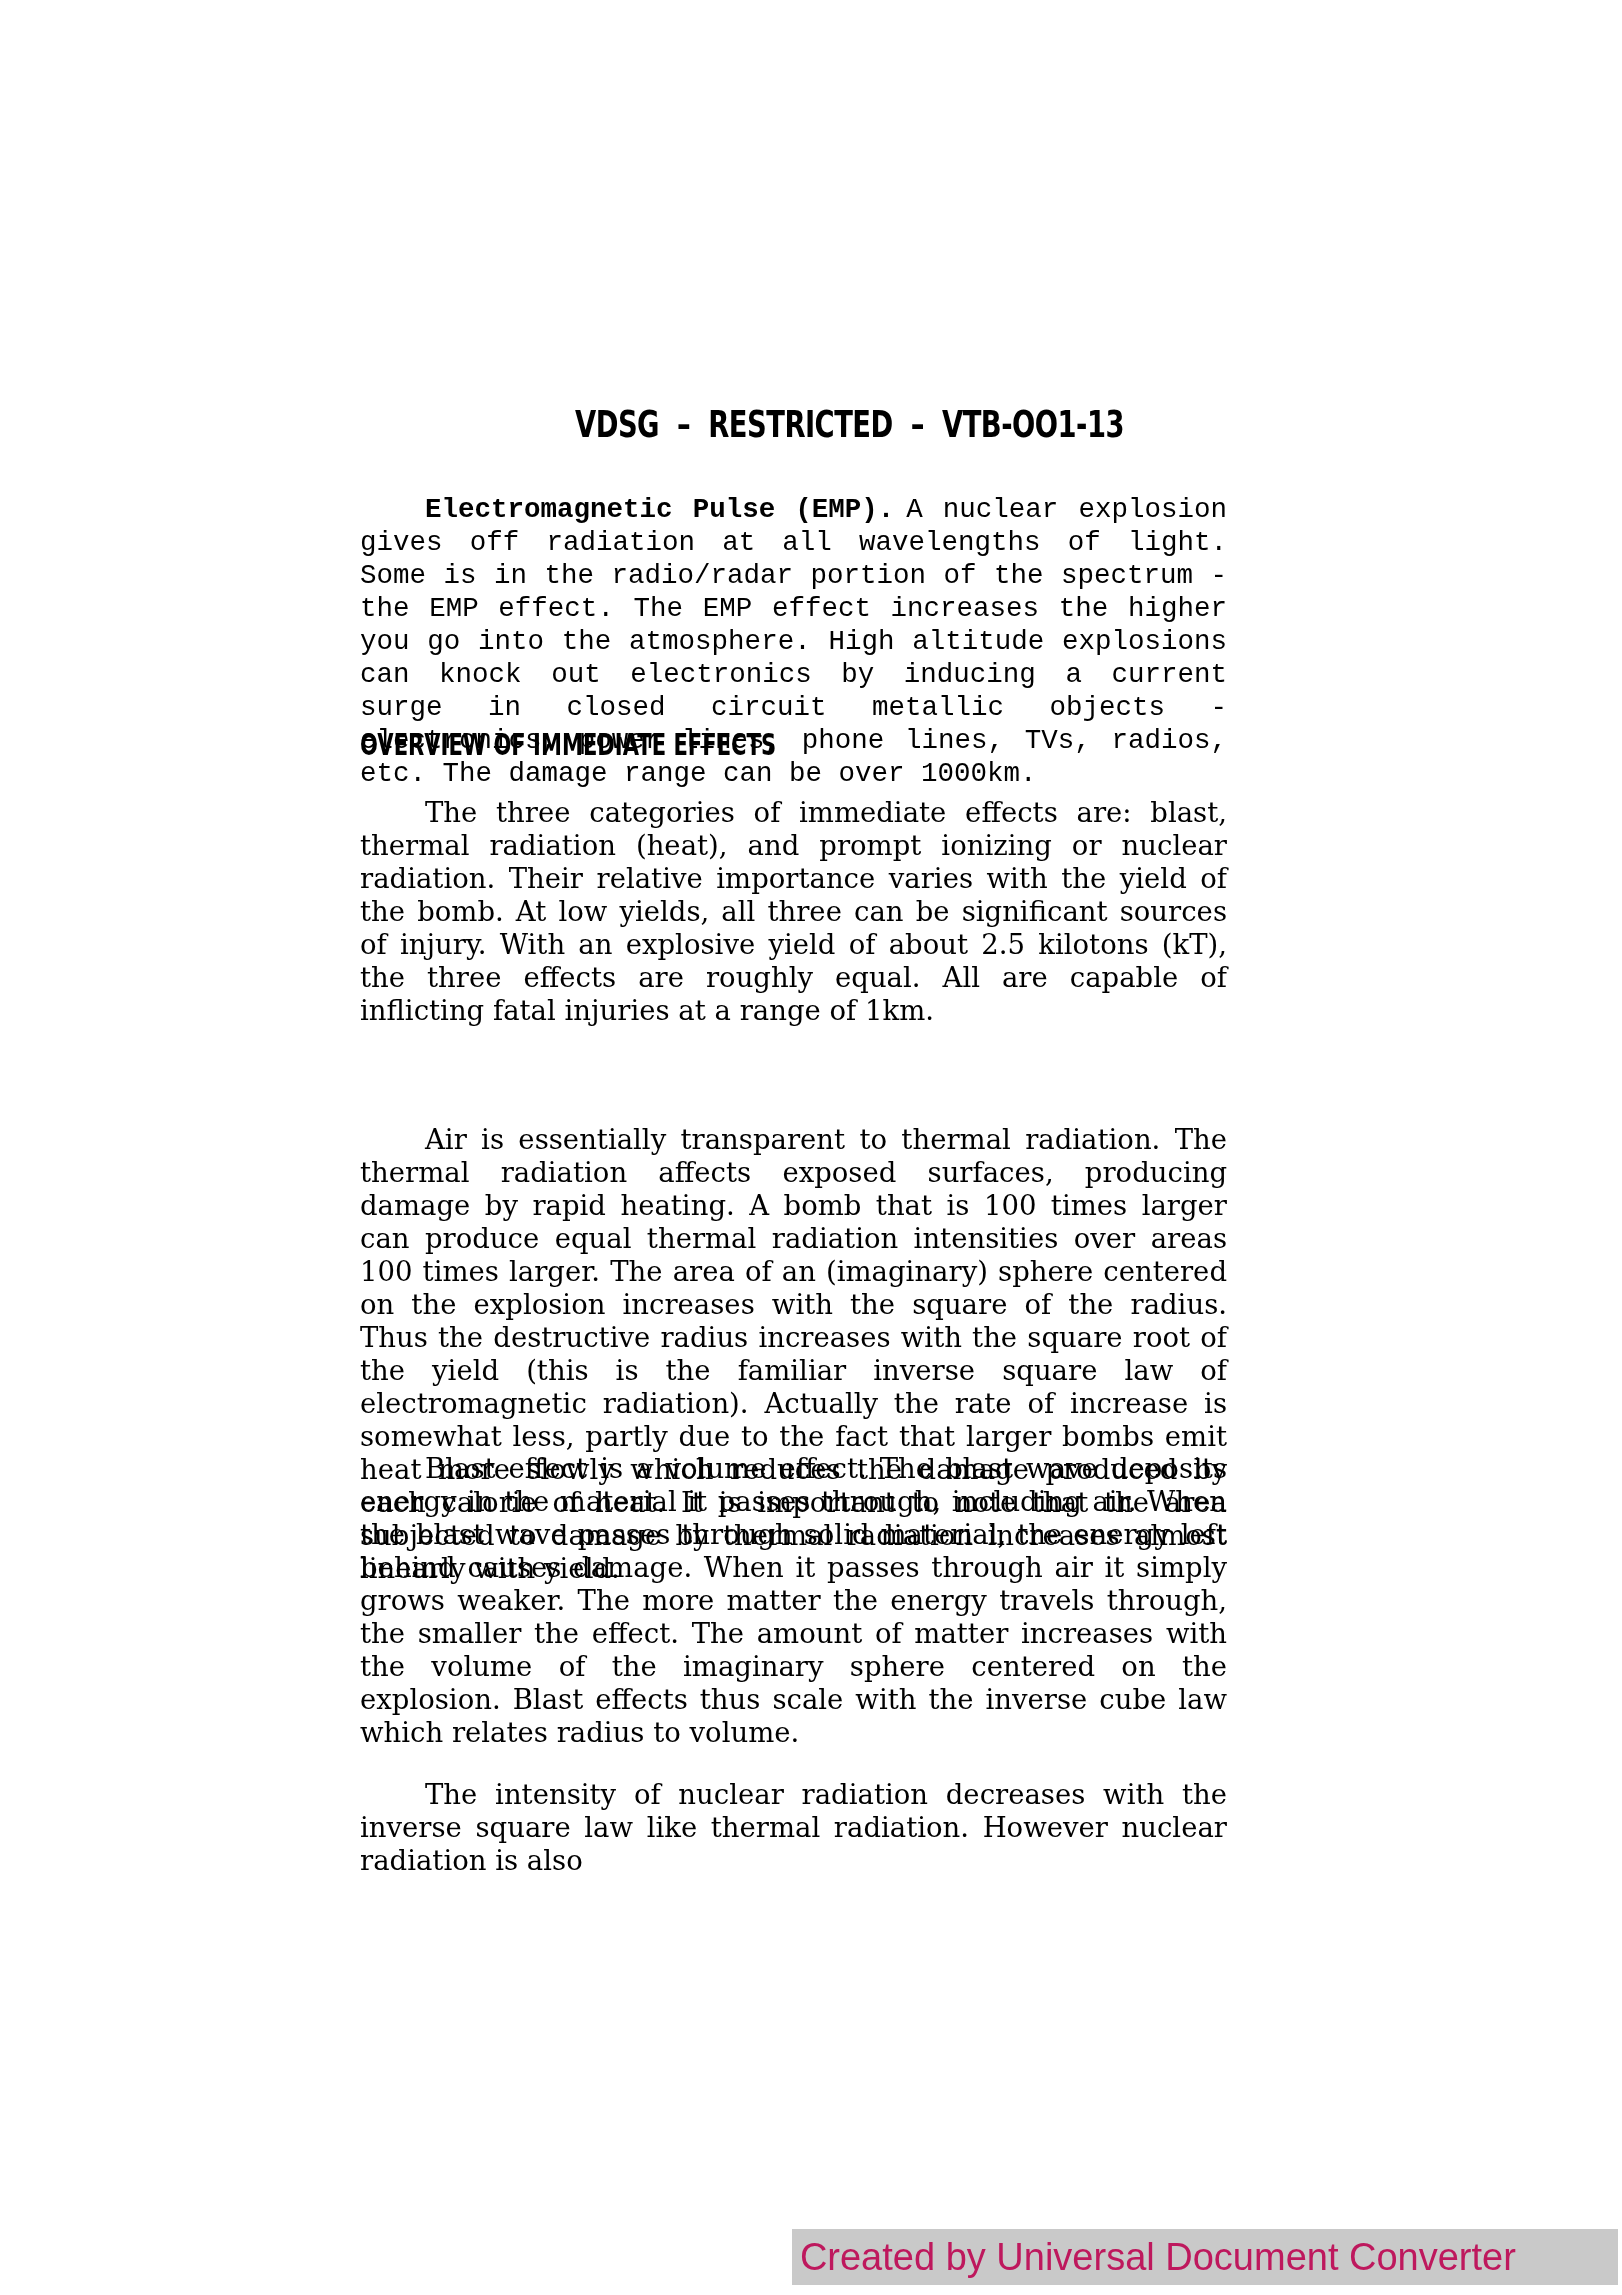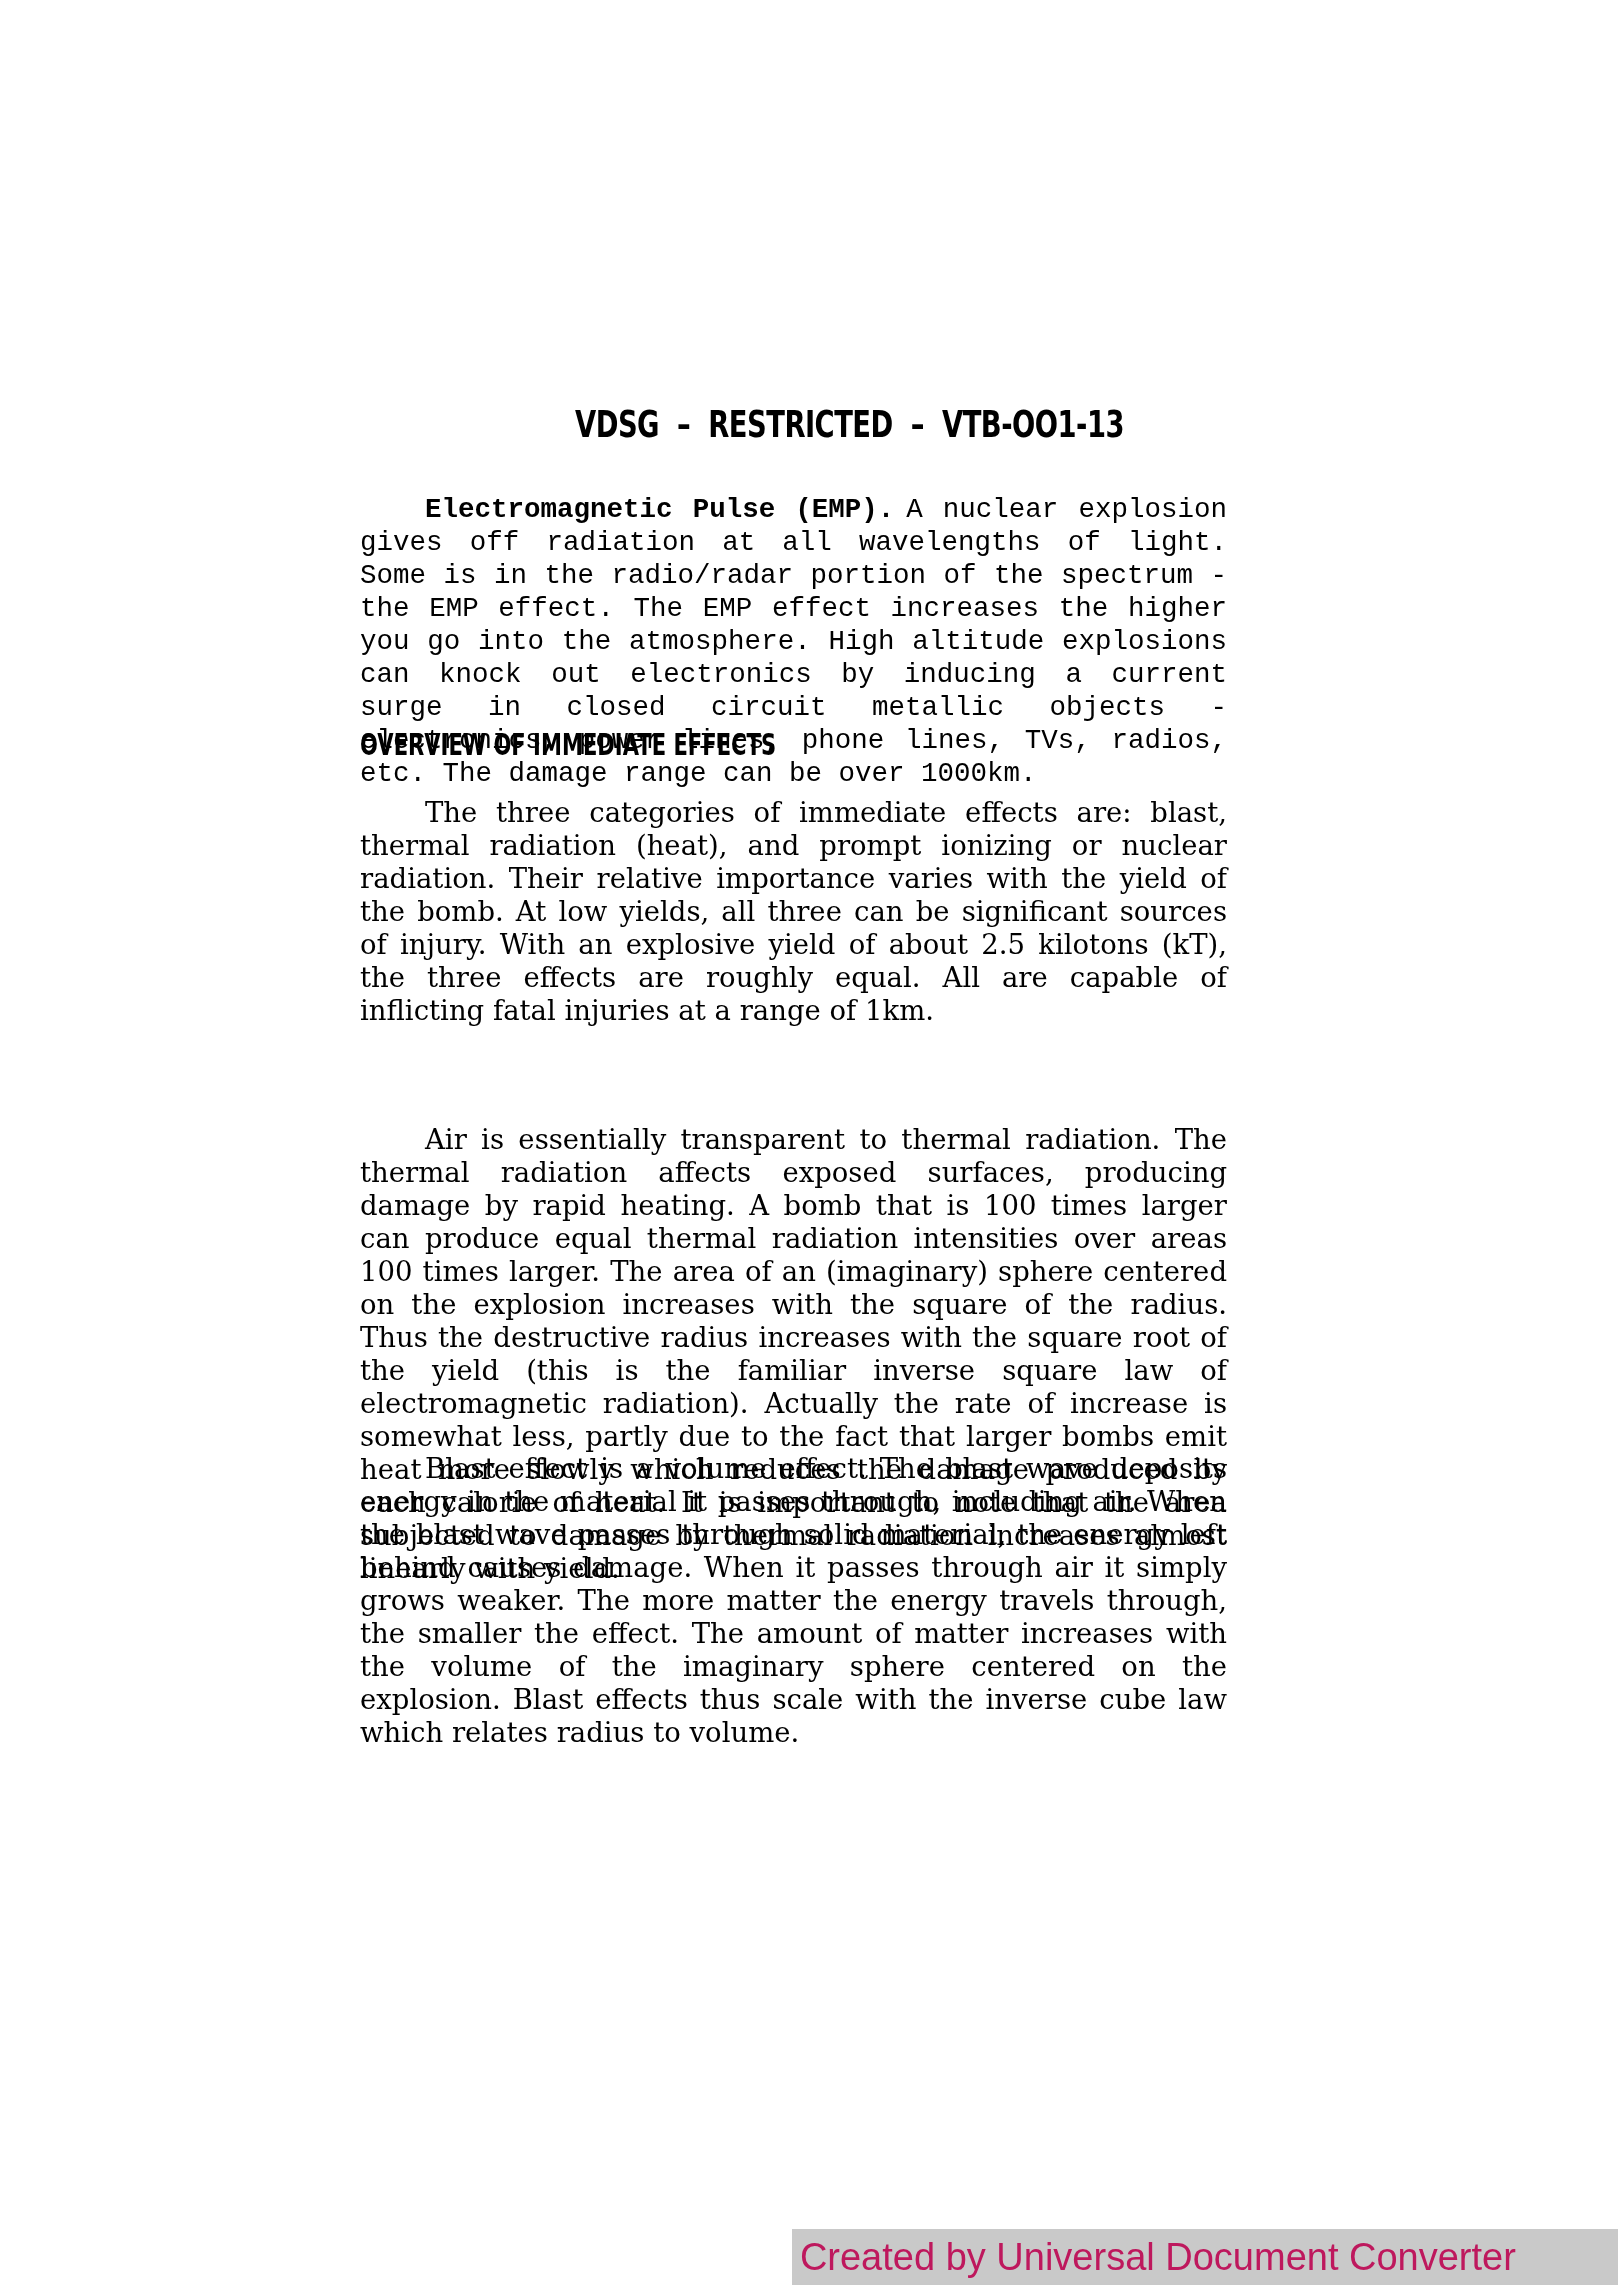--- a/index.html
+++ b/index.html
@@ -119,20 +119,21 @@
 
   <div class="section-heading cond">OVERVIEW OF IMMEDIATE EFFECTS</div>
 
   <p class="body-col para p2">The three categories of immediate effects are: blast, thermal radiation (heat), and prompt ionizing or nuclear radiation. Their relative importance varies with the yield of the bomb. At low yields, all three can be significant sources of injury. With an explosive yield of about 2.5 kilotons (kT), the three effects are roughly equal. All are capable of inflicting fatal injuries at a range of 1km.</p>
 
 
   <p class="body-col para p4">Air is essentially transparent to thermal radiation. The thermal radiation affects exposed surfaces, producing damage by rapid heating.  A bomb that is 100 times larger can produce equal thermal radiation intensities over areas 100 times larger. The area of an (imaginary) sphere centered on the explosion increases with the square of the radius. Thus the destructive radius increases with the square root of the yield (this is the familiar inverse square law of electromagnetic radiation). Actually the rate of increase is somewhat less, partly due to the fact that larger bombs emit heat more slowly which reduces the damage produced by each calorie of heat. It is important to note that the area subjected to damage by thermal radiation increases almost linearly with yield.</p>
 
   <p class="body-col para p5">Blast effect is a volume effect. The blast wave deposits energy in the material it passes through, including air. When the blast wave passes through solid material, the energy left behind causes damage. When it passes through air it simply grows weaker. The more matter the energy travels through, the smaller the effect. The amount of matter increases with the volume of the imaginary sphere centered on the explosion. Blast effects thus scale with the inverse cube law which relates radius to volume.</p>
 
+  <p class="body-col para p6">The intensity of nuclear radiation decreases with the inverse square law like thermal radiation. However nuclear radiation is also</p>
 
 
   <div class="watermark-bar" style="background: rgb(201, 201, 201); color: #be185d;">
     <span>Created by Universal Document Converter</span>
   </div>
 
 </div>
 
 
 </body></html>

